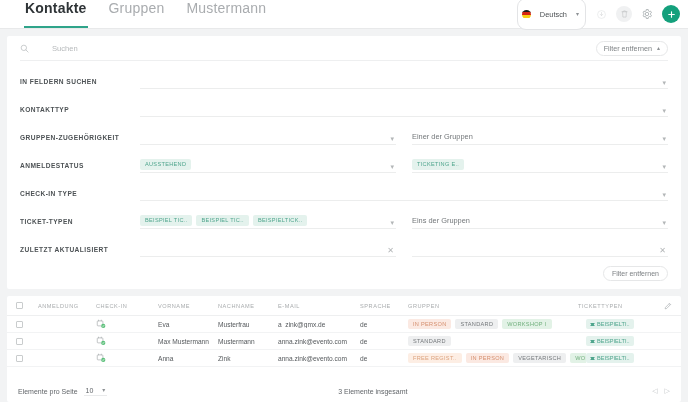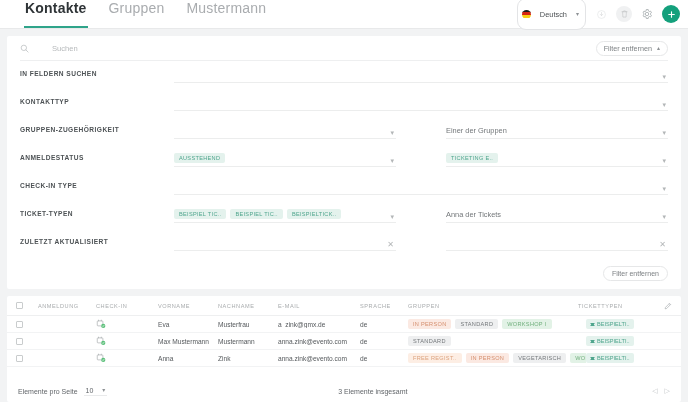--- a/index.html
+++ b/index.html
@@ -65,21 +65,21 @@
     border: none; outline: none; font-size: 7.6px; color: #6d7174;
     font-family: "Liberation Sans", sans-serif; background: transparent; width: 160px;
   }
   .search-input::placeholder { color: #b6b9bb; }
   .hide-filter {
     display: flex; align-items: center; gap: 5px; height: 15px;
     border: 1px solid #e6e7e8; border-radius: 8px; padding: 0 7px;
     font-size: 7.2px; color: #7d8184; cursor: pointer;
   }
 
-  .frow { display: flex; align-items: center; height: 28px; gap: 34px; }
+  .frow { display: flex; align-items: flex-end; height: 28px; }
   .flabel {
     width: 120px; font-size: 6.6px; font-weight: bold; color: #4d5255;
     letter-spacing: .45px; padding-bottom: 4px; white-space: nowrap;
   }
   .fctrl {
     flex: 1; border-bottom: 1px solid #eceded; height: 15px;
     display: flex; align-items: center; gap: 4px; padding-bottom: 1px;
     position: relative; cursor: pointer; min-width: 0;
   }
   .fctrl.right { margin-left: 16px; }
@@ -273,21 +273,21 @@
 
       <div class="frow">
         <div class="flabel">TICKET-TYPEN</div>
         <div class="fctrl">
           <span class="chip teal">BEISPIEL TIC..</span>
           <span class="chip teal">BEISPIEL TIC..</span>
           <span class="chip teal">BEISPIELTICK..</span>
           <span class="chev">▾</span>
         </div>
         <div class="fctrl right">
-          <span class="fctrl-text">Anna der Tickets</span>
+          <span class="fctrl-text">Eins der Gruppen</span>
           <span class="chev">▾</span>
         </div>
       </div>
 
       <div class="frow">
         <div class="flabel">ZULETZT AKTUALISIERT</div>
         <div class="fctrl">
           <span class="xmark">✕</span>
         </div>
         <div class="fctrl right">

